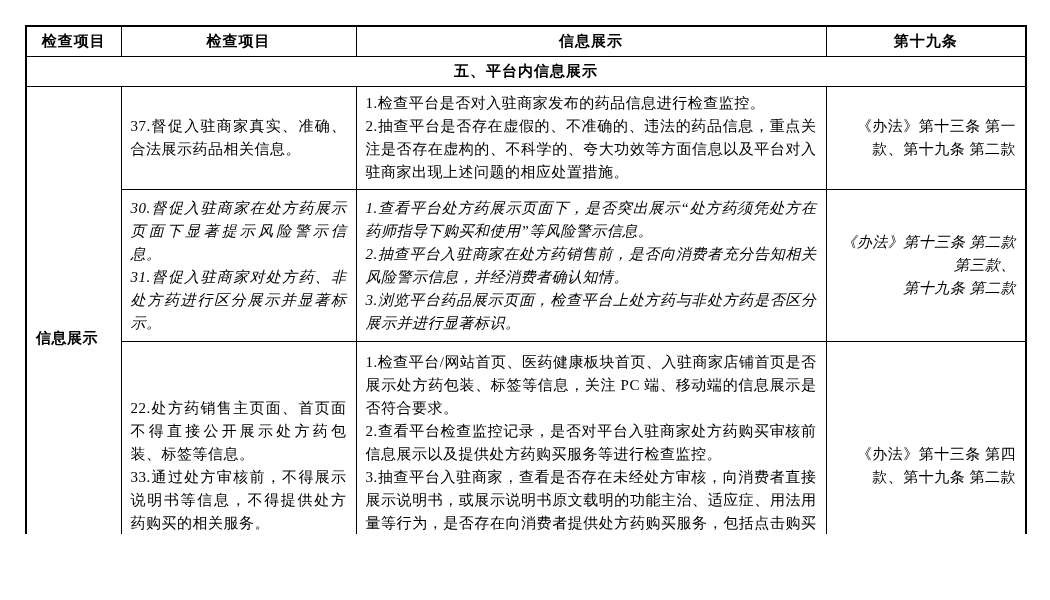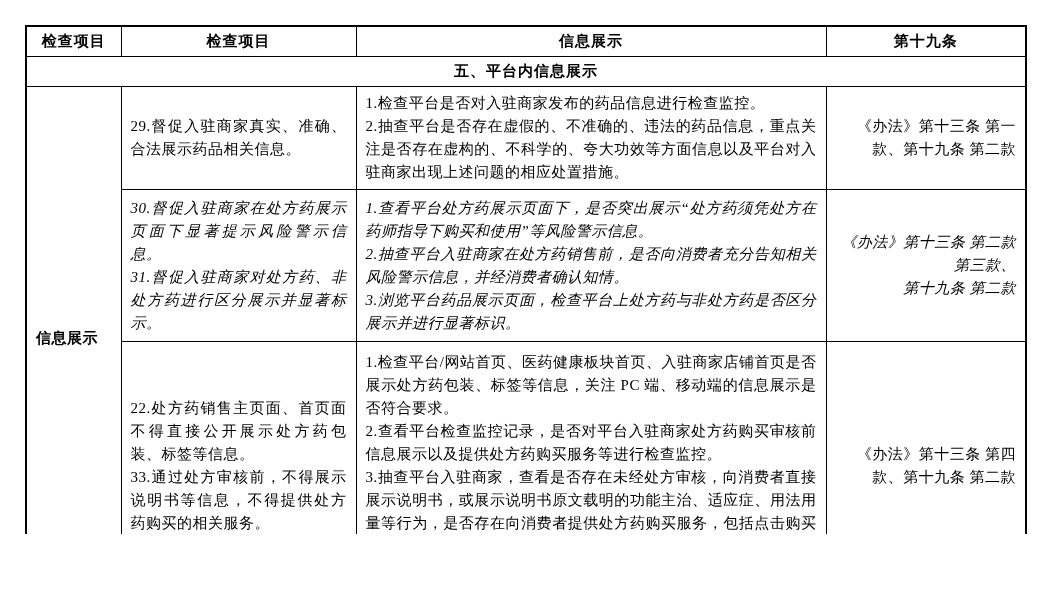--- a/index.html
+++ b/index.html
@@ -89,21 +89,21 @@
         <th class="col-header">检查项目</th>
         <th class="col-header">检查项目</th>
         <th class="col-header">信息展示</th>
         <th class="col-header">第十九条</th>
       </tr>
       <tr class="r-section">
         <td class="section-header" colspan="4">五、平台内信息展示</td>
       </tr>
       <tr class="r-1">
         <td class="group-cell" rowspan="3">信息展示</td>
-        <td class="points-cell">29.督促入驻商家真实、准确、合法展示药品相关信息。</td>
+        <td class="points-cell">37.督促入驻商家真实、准确、合法展示药品相关信息。</td>
         <td class="content-cell">1.检查平台是否对入驻商家发布的药品信息进行检查监控。
 2.抽查平台是否存在虚假的、不准确的、违法的药品信息，重点关注是否存在虚构的、不科学的、夸大功效等方面信息以及平台对入驻商家出现上述问题的相应处置措施。</td>
         <td class="basis-cell">《办法》第十三条 第一
 款、第十九条 第二款</td>
       </tr>
       <tr class="r-2">
         <td class="points-cell">30.督促入驻商家在处方药展示页面下显著提示风险警示信息。
 31.督促入驻商家对处方药、非处方药进行区分展示并显著标示。</td>
         <td class="content-cell">1.查看平台处方药展示页面下，是否突出展示“处方药须凭处方在药师指导下购买和使用”等风险警示信息。
 2.抽查平台入驻商家在处方药销售前，是否向消费者充分告知相关风险警示信息，并经消费者确认知情。

